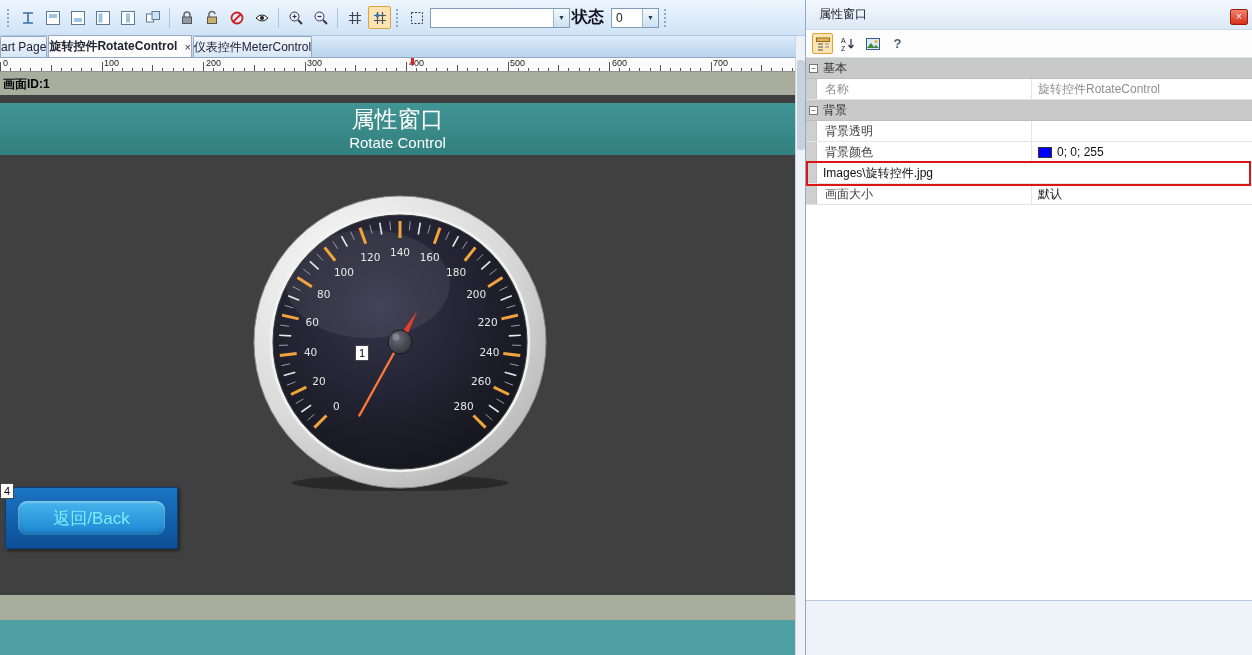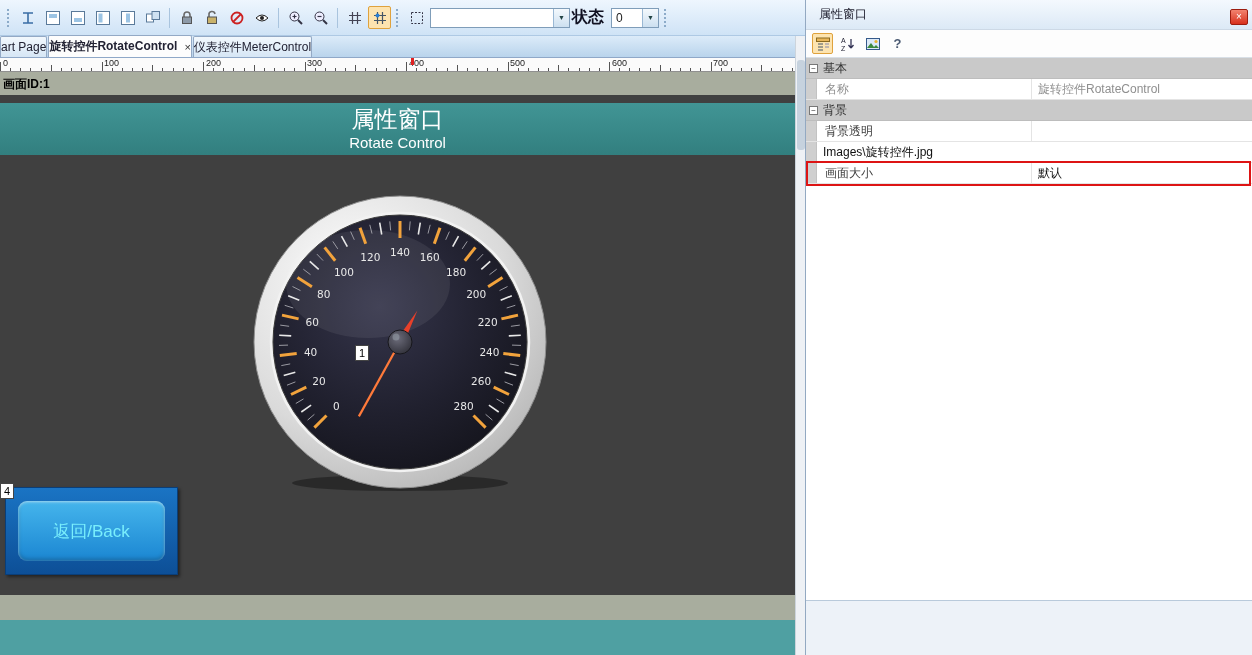--- a/index.html
+++ b/index.html
@@ -43,21 +43,21 @@
                 background:linear-gradient(#419595,#327f7f);
                 display:flex; flex-direction:column; align-items:center; justify-content:center; }
   .title-cn { font-size:23px; color:#ffffff; line-height:27px; }
   .title-en { font-size:15px; color:#ffffff; line-height:19px; }
 
   .gauge-wrap { position:absolute; left:250px; top:97px; width:300px; height:300px; }
 
   .obj-label { position:absolute; background:#fff; border:1px solid #444; color:#000; font-size:11px;
                line-height:14px; padding:0 3px; z-index:5; }
 
-  .back-btn { position:absolute; left:5px; top:392px; width:173px; height:88px;
+  .back-btn { position:absolute; left:5px; top:392px; width:173px; height:62px;
               background:linear-gradient(#1a74c4,#0d4f97); border:1px solid #0a3e78;
               box-shadow:2px 2px 3px rgba(0,0,0,.45); padding:13px 12px; }
   .back-btn-inner { width:100%; height:100%; border-radius:9px;
               background:linear-gradient(#45b5ec,#1b86d2);
               box-shadow:inset 0 1px 3px rgba(255,255,255,.55), inset 0 -2px 4px rgba(0,0,0,.25);
               display:flex; align-items:center; justify-content:center;
               color:#79eefc; font-size:17px; }
 
   .vscroll { position:absolute; right:0; top:36px; bottom:0; width:10px; background:#eef1f5; border-left:1px solid #ccd4dc; z-index:6; }
   .vscroll .thumb { position:absolute; top:24px; left:1px; width:8px; height:90px; background:#c6d2de; border-radius:3px; }
@@ -488,20 +488,28 @@
         <div class="cat-row">
           <span class="collapse-box">−</span>
           <span>背景</span>
         </div>
         <div class="prow">
           <div class="strip"></div>
           <div class="pname">背景透明</div>
         </div>
         <div class="prow">
           <div class="strip"></div>
+          <div class="pname">背景颜色</div>
+          <div class="pvalue">
+            <span class="swatch" style="background: rgb(0, 0, 255);"></span>
+            <span>0; 0; 255</span>
+          </div>
+        </div>
+        <div class="prow">
+          <div class="strip"></div>
           <div class="pvalue">
             <span>Images\旋转控件.jpg</span>
           </div>
         </div>
         <div class="prow">
           <div class="strip"></div>
           <div class="pname">画面大小</div>
           <div class="pvalue">
             <span>默认</span>
           </div>

